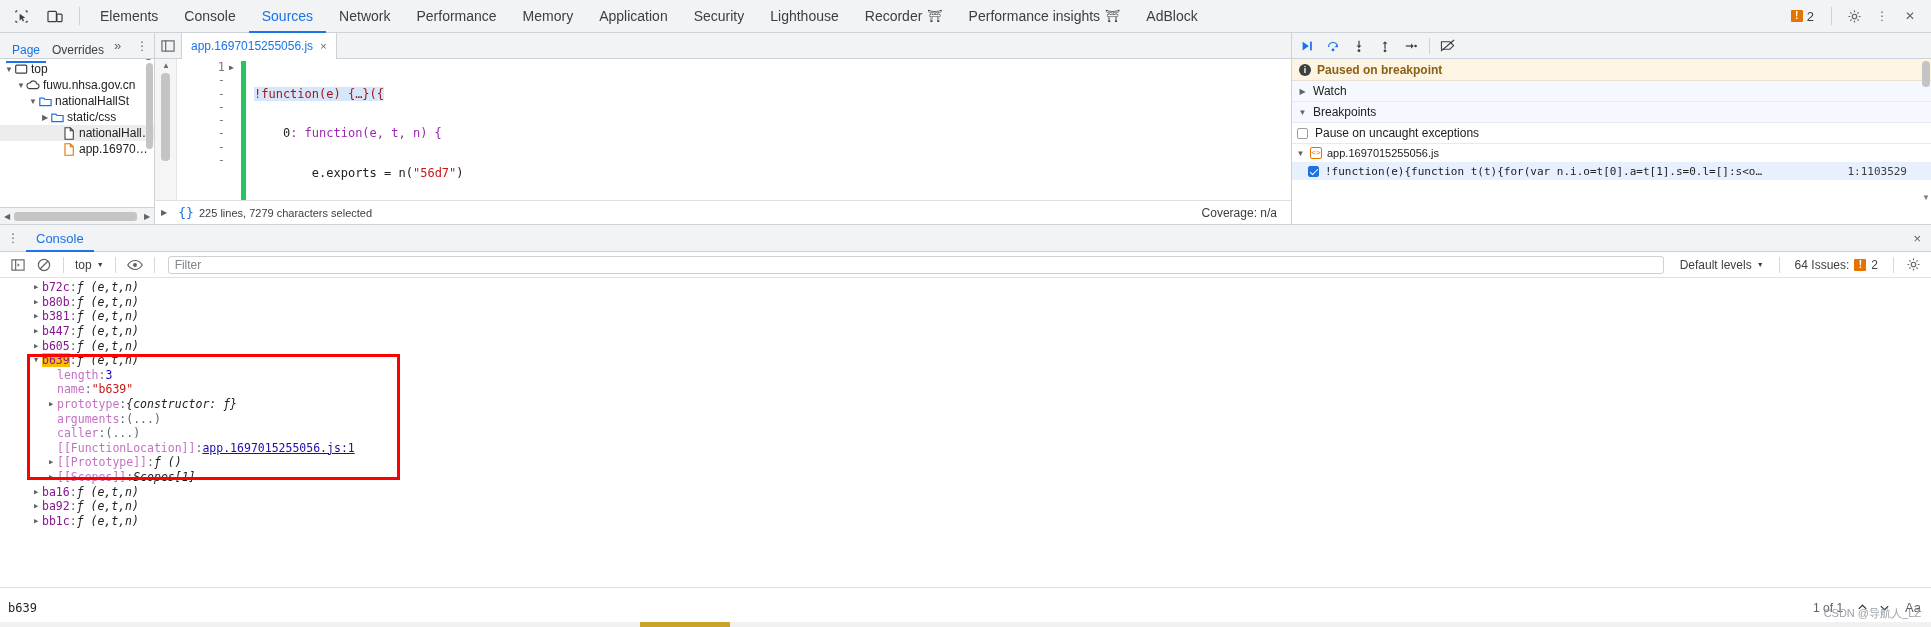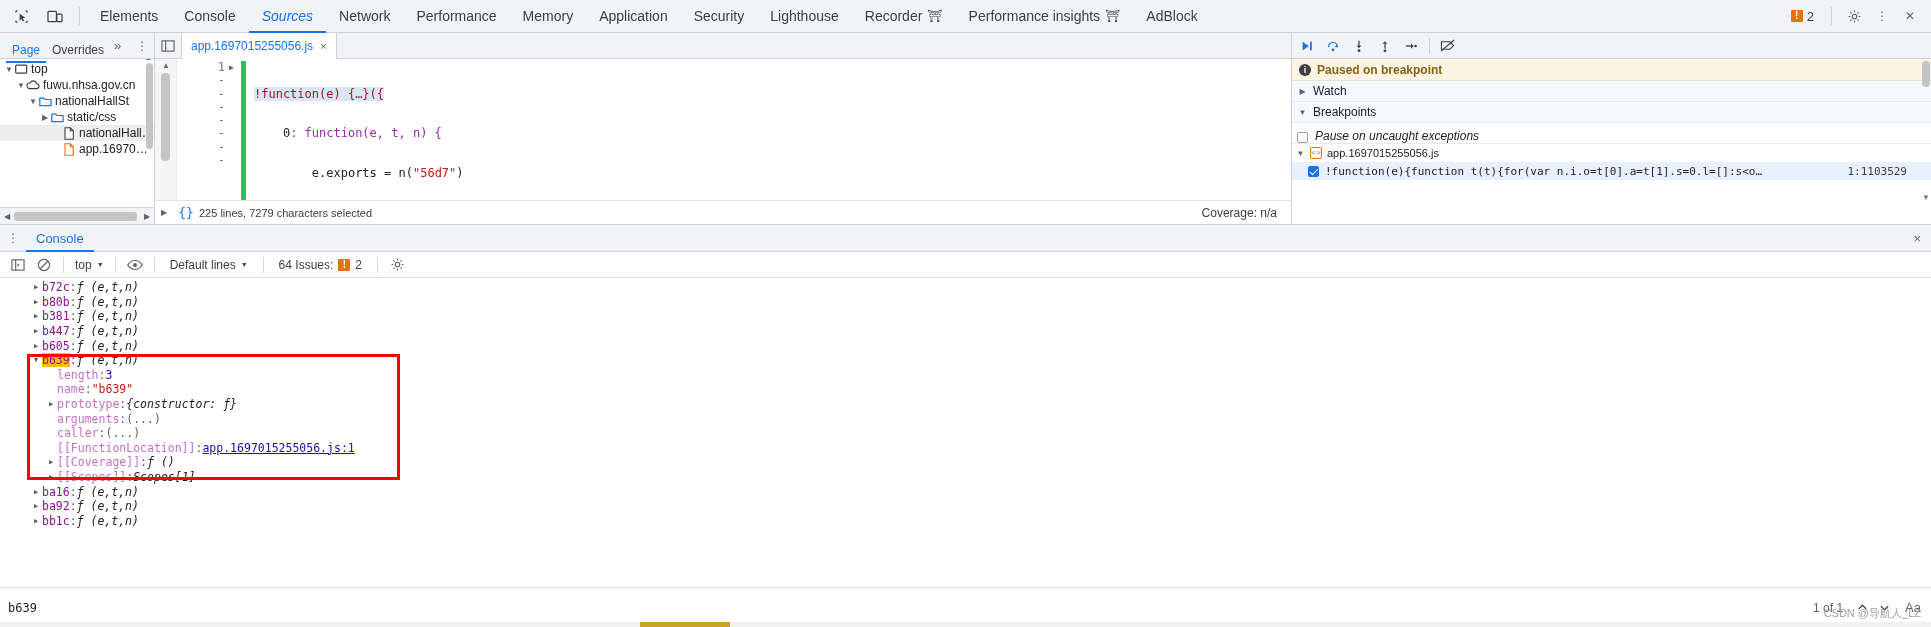--- a/index.html
+++ b/index.html
@@ -26,21 +26,21 @@
     width: 34px; height: 28px;
     display: flex; align-items: center; justify-content: center;
     color: #3c4043; cursor: pointer;
   }
   .tb-sep { width:1px; height:18px; background:#cdd1d9; margin:0 7px; }
   .mtab {
     padding: 0 13px; height: 33px; line-height: 33px;
     font-size: 14px; color: #3c4043; cursor: pointer; white-space: nowrap;
     display:flex; align-items:center; gap:5px;
   }
-  .mtab.sel { color:#1a73e8; box-shadow: inset 0 -2px 0 #1a73e8; font-style: italic; }
+  .mtab.sel { color:#1a73e8; box-shadow: inset 0 -2px 0 #1a73e8; }
   .flask { font-size: 12px; }
   .tabstrip-right { margin-left:auto; display:flex; align-items:center; padding-right:8px; gap:2px; }
   .warnbadge { display:flex; align-items:center; gap:4px; font-size:13px; color:#3c4043; padding:0 8px;}
   .warn-sq { width:12px;height:12px;background:#e37400;color:#fff;font-size:10px;line-height:12px;text-align:center;border-radius:1px;font-weight:bold;}
   .icbtn { width:26px;height:26px;display:flex;align-items:center;justify-content:center;color:#5f6368;cursor:pointer;}
 
   
   .sources { display:flex; height: 192px; border-bottom:1px solid #cdd1d9; }
 
   
@@ -90,21 +90,21 @@
   
   .dbg { width:640px; flex:0 0 640px; border-left:1px solid #cdd1d9; display:flex; flex-direction:column; background:#fff; position:relative;}
   .dbg-toolbar { height:26px; background:#f1f3f4; border-bottom:1px solid #cdd1d9; display:flex; align-items:center; padding-left:2px;}
   .dbg-btn { width:26px;height:26px;display:flex;align-items:center;justify-content:center;color:#1a73e8;cursor:pointer;}
   .dbg-btn.grey { color:#3c4043; }
   .dbg-vsep { width:1px;height:16px;background:#cdd1d9;margin:0 5px;}
   .paused { background:#fdf4e3; border-bottom:1px solid #e8e1d2; height:22px; display:flex; align-items:center; padding-left:7px; gap:6px; color:#8a6116; font-weight:bold; font-size:12px;}
   .paused-i { width:12px;height:12px;border-radius:50%;background:#3c4043;color:#fff;font-size:9px;line-height:12px;text-align:center;font-weight:bold;}
   .acc { height:21px; display:flex; align-items:center; gap:6px; padding-left:6px; background:#f5f8fe; border-bottom:1px solid #e4e9f2; font-size:12px; color:#202124; cursor:pointer;}
   .acc .tw { width:9px; flex:0 0 9px; color:#5f6368; font-size:8px;}
-  .bp-row { height:20px; display:flex; align-items:flex-end; gap:7px; padding-left:5px; font-size:12px; color:#202124;font-style:italic;}
+  .bp-row { height:20px; display:flex; align-items:center; gap:7px; padding-left:5px; font-size:12px; color:#202124;}
   .cbx { width:11px;height:11px;border:1px solid #9aa0a6;border-radius:2px;background:#fff; flex:0 0 11px;}
   .cbx.on { background:#1a73e8;border-color:#1a73e8; position:relative;}
   .cbx.on:after{content:"";position:absolute;left:3px;top:0px;width:3px;height:7px;border:solid #fff;border-width:0 1.6px 1.6px 0;transform:rotate(45deg);}
   .bp-file { height:19px; display:flex; align-items:center; gap:5px; padding-left:4px; font-size:11px; color:#202124; border-top:1px solid #e8eaed;}
   .jsbadge { width:12px;height:12px;border:1px solid #e37400; color:#e37400; font-size:8px; line-height:10px; text-align:center; border-radius:2px;}
   .bp-item { height:18px; display:flex; align-items:center; gap:6px; padding-left:16px; font-family:"DejaVu Sans Mono",monospace; font-size:11px; color:#202124; background:#e8f0fe;}
   .bp-item .loc { margin-left:auto; padding-right:24px; font-size:11px; color:#3c4043;}
   .dbg-scroll { position:absolute; right:1px; top:28px; width:8px; height:26px; background:#c4c4c4; border-radius:4px;}
   .dbg-sb-up { position:absolute; right:0; top:30px; width:10px; text-align:center; font-size:8px; color:#7a7a7a;}
   .dbg-sb-dn { position:absolute; right:0; bottom:22px; width:10px; text-align:center; font-size:8px; color:#7a7a7a;}
@@ -465,22 +465,25 @@
         <span style="font-size:7px;">▼</span>
       </div>
       <div class="cs-sep"></div>
       <div class="cs-ic">
         <svg width="16" height="12" viewBox="0 0 17 12">
             <path d="M0.8 6S3.6 1.2 8.5 1.2 16.2 6 16.2 6s-2.8 4.8-7.7 4.8S0.8 6 0.8 6z" stroke="#5f6368" stroke-width="1.2" fill="none"></path>
             <circle cx="8.5" cy="6" r="2.1" fill="#5f6368"></circle>
           </svg>
       </div>
       <div class="cs-sep"></div>
+      <div class="cs-filter">
+        <span>Filter</span>
+      </div>
       <div class="cs-levels">
-        <span>Default lines</span>
+        <span>Default levels</span>
         <span style="font-size:7px;">▼</span>
       </div>
       <div class="cs-sep"></div>
       <div class="cs-issues">
         <span>64 Issues:</span>
         <span class="warn-sq">!</span>
         <span>2</span>
       </div>
       <div class="cs-sep"></div>
       <div class="cs-ic">
@@ -557,21 +560,21 @@
           <span class="pint">: </span>
           <span class="pgrey">(...)</span>
       </div>
       <div class="crow" style="padding-left:57px">
         <span class="pkey">[[FunctionLocation]]</span>
           <span class="pint">: </span>
           <span class="plink">app.1697015255056.js:1</span>
       </div>
       <div class="crow" style="padding-left:45px">
         <span class="arw">▶</span>
-        <span class="pkey">[[Coverage]]</span>
+        <span class="pkey">[[Prototype]]</span>
           <span class="pint">: </span>
           <span class="pfun">ƒ ()</span>
       </div>
       <div class="crow" style="padding-left:45px">
         <span class="arw">▶</span>
         <span class="pkey">[[Scopes]]</span>
           <span class="pint">: </span>
           <span class="pfun">Scopes[1]</span>
       </div>
 

